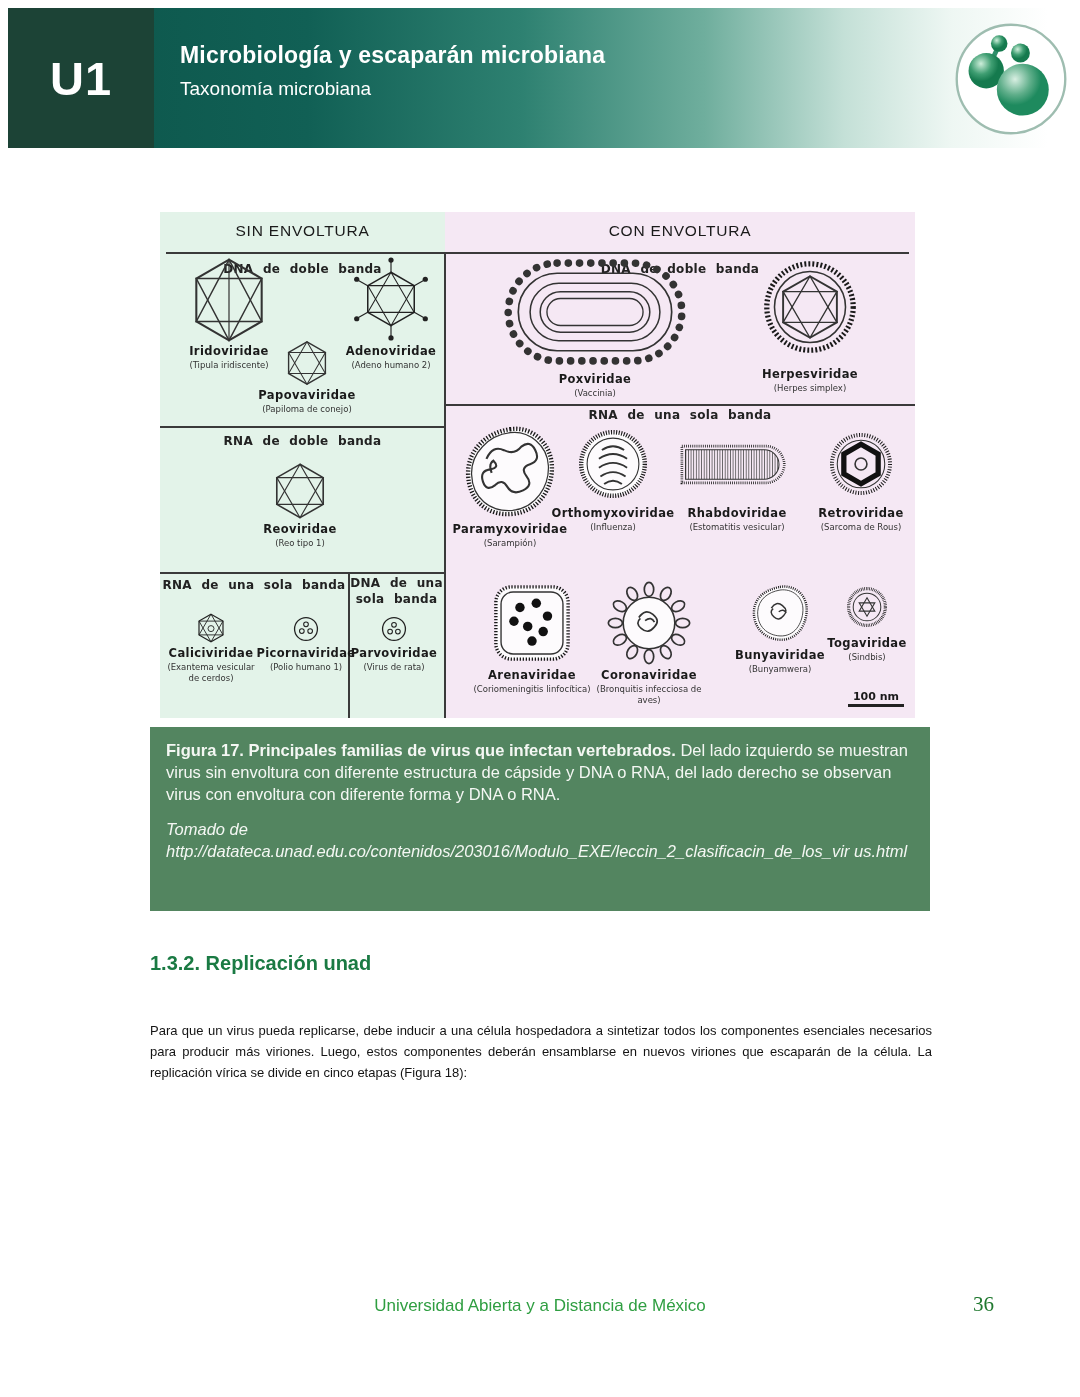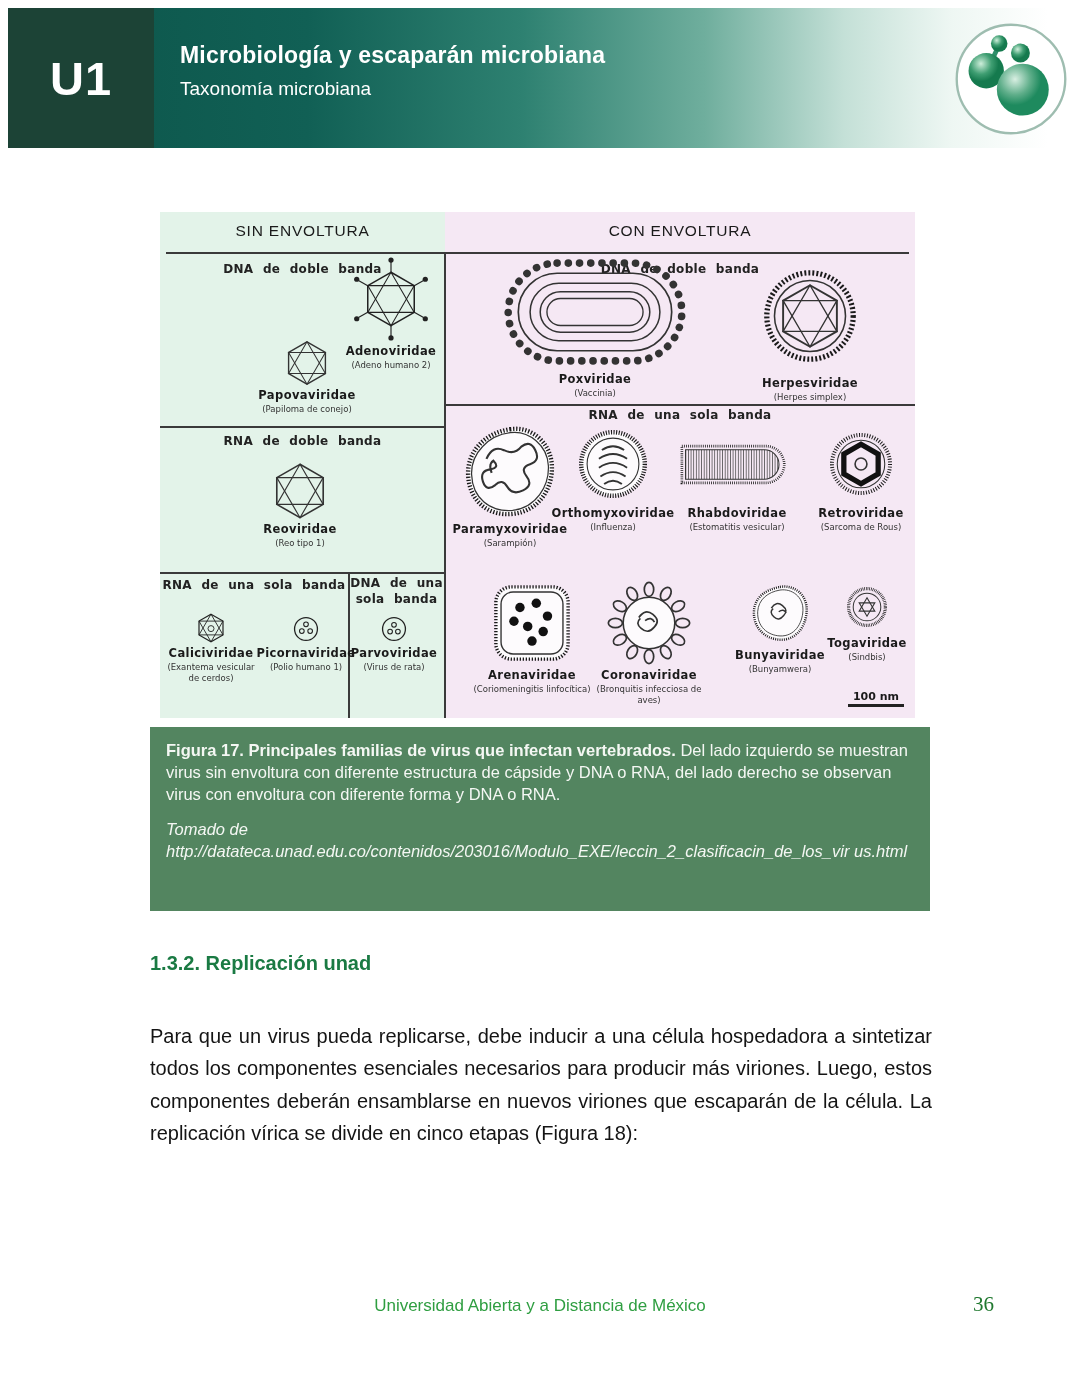--- a/index.html
+++ b/index.html
@@ -36,21 +36,21 @@
 
   
   .caption{position:absolute;left:150px;top:727px;width:780px;min-height:184px;box-sizing:border-box;
            background:#538560;color:#f4f7f3;padding:12px 16px 15px;font-size:16.5px;line-height:1.34;}
   .caption p{margin:0;}
   .caption .src{margin-top:13px;font-style:italic;}
   .caption .url{word-break:break-all;}
 
   
   .heading{position:absolute;left:150px;top:952px;font-size:20px;font-weight:bold;color:#1a7a43;}
-  .bodytext{position:absolute;left:150px;top:1020px;width:782px;font-size:20px;line-height:1.62;
+  .bodytext{position:absolute;left:150px;top:1020px;width:782px;font-size:13px;line-height:1.62;
             text-align:justify;color:#141414;}
 
   
   .footer-inst{position:absolute;left:0;top:1296px;width:1080px;text-align:center;
                font-size:17px;color:#2f9e41;}
   .footer-page{position:absolute;right:86px;top:1292px;font-family:"Liberation Serif",serif;
                font-size:21px;color:#20782f;margin-left:24px;}
 
   svg{display:block;}
 </style>
@@ -106,20 +106,32 @@
     <div class="vline" style="left:188px;top:360px;height:146px;"></div>
     <div class="hline" style="left:286px;width:469px;top:192px;"></div>
 
     <div class="glabel" style="left:0;width:285px;top:50px;">DNA de doble banda</div>
     <div class="glabel" style="left:0;width:285px;top:222px;">RNA de doble banda</div>
     <div class="glabel" style="left:0;width:188px;top:366px;">RNA de una sola banda</div>
     <div class="glabel" style="left:190px;width:93px;top:364px;">DNA de una sola banda</div>
     <div class="glabel" style="left:285px;width:470px;top:50px;">DNA de doble banda</div>
     <div class="glabel" style="left:285px;width:470px;top:196px;">RNA de una sola banda</div>
 
+    <div class="vcell" style="left:10px;top:44px;width:118px;">
+      <div class="ibox" style="height:88px;">
+        <svg viewBox="0 0 90 100" width="78" height="86">
+          <polygon points="45,3 83,25 83,75 45,97 7,75 7,25" fill="none" stroke="#333" stroke-width="2.4"></polygon>
+          <polygon points="45,3 83,75 7,75" fill="none" stroke="#333" stroke-width="1.7"></polygon>
+          <polygon points="7,25 83,25 45,97" fill="none" stroke="#333" stroke-width="1.7"></polygon>
+          <line x1="45" y1="3" x2="45" y2="97" stroke="#333" stroke-width="1.4"></line>
+        </svg>
+      </div>
+      <div class="vname">Iridoviridae</div>
+      <div class="vhost">(Tipula iridiscente)</div>
+    </div>
 
     <div class="vcell" style="left:172px;top:42px;width:118px;">
       <div class="ibox" style="height:90px;">
         <svg viewBox="-24 -24 148 148" width="86" height="86">
           <polygon points="50,4 90,27 90,73 50,96 10,73 10,27" fill="none" stroke="#222" stroke-width="2.6"></polygon>
           <polygon points="50,4 90,73 10,73" fill="none" stroke="#222" stroke-width="1.8"></polygon>
           <polygon points="10,27 90,27 50,96" fill="none" stroke="#222" stroke-width="1.8"></polygon>
           <line x1="50" y1="4" x2="50" y2="-14" stroke="#222" stroke-width="2"></line>
             <circle cx="50" cy="-17" r="4.5" fill="#222"></circle>
           <line x1="90" y1="27" x2="106" y2="18" stroke="#222" stroke-width="2"></line>
@@ -209,21 +221,21 @@
           <rect x="24" y="24" width="182" height="92" rx="46" fill="none" stroke="#333" stroke-width="2"></rect>
           <rect x="38" y="36" width="154" height="68" rx="34" fill="none" stroke="#333" stroke-width="1.8"></rect>
           <rect x="50" y="46" width="130" height="48" rx="24" fill="none" stroke="#333" stroke-width="1.8"></rect>
           <rect x="58" y="54" width="114" height="32" rx="16" fill="none" stroke="#333" stroke-width="1.6"></rect>
         </svg>
       </div>
       <div class="vname">Poxviridae</div>
       <div class="vhost">(Vaccinia)</div>
     </div>
 
-    <div class="vcell" style="left:594px;top:44px;width:112px;text-align:center;">
+    <div class="vcell" style="left:594px;top:35px;width:112px;text-align:center;">
       <div class="ibox" style="height:120px;">
         <svg viewBox="0 0 100 100" width="96" height="96">
           <circle cx="50" cy="50" r="45" fill="none" stroke="#1a1a1a" stroke-width="5.5" stroke-dasharray="2 2.2"></circle>
           <circle cx="50" cy="50" r="37" fill="none" stroke="#333" stroke-width="1.6"></circle>
           <polygon points="50,18 78,34 78,66 50,82 22,66 22,34" fill="none" stroke="#333" stroke-width="2"></polygon>
           <polygon points="50,18 78,66 22,66" fill="none" stroke="#333" stroke-width="1.4"></polygon>
           <polygon points="22,34 78,34 50,82" fill="none" stroke="#333" stroke-width="1.4"></polygon>
         </svg>
       </div>
       <div class="vname">Herpesviridae</div>

